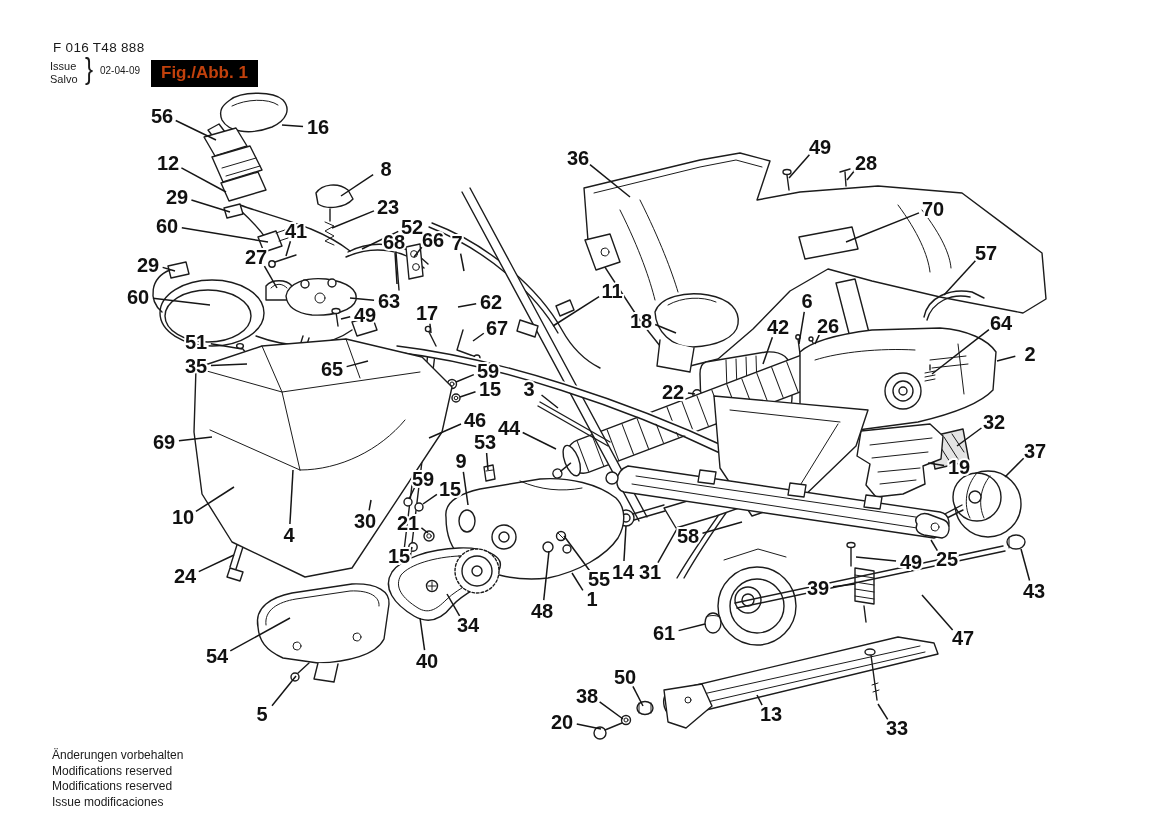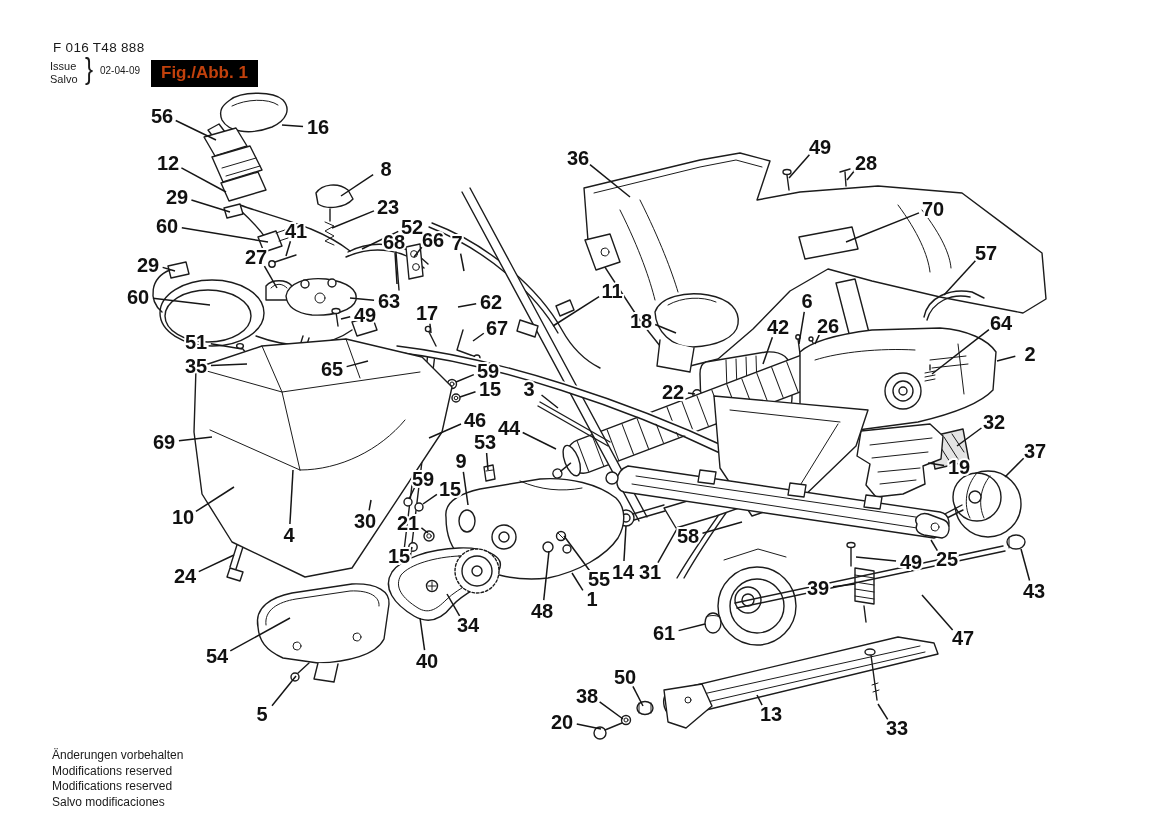--- a/index.html
+++ b/index.html
@@ -441,15 +441,15 @@
         <text x="562" y="722">20</text>
         <line x1="887.6894558345166" y1="719.3754959309206" x2="878" y2="704"></line>
         <text x="897" y="728">33</text>
       </g>
   </svg>
 
   <div class="notes">
     <div>Änderungen vorbehalten</div>
     <div>Modifications reserved</div>
     <div>Modifications reserved</div>
-    <div>Salvo modificaciones</div>
+    <div>Issue modificaciones</div>
   </div>
 </div>
 
 </body></html>

